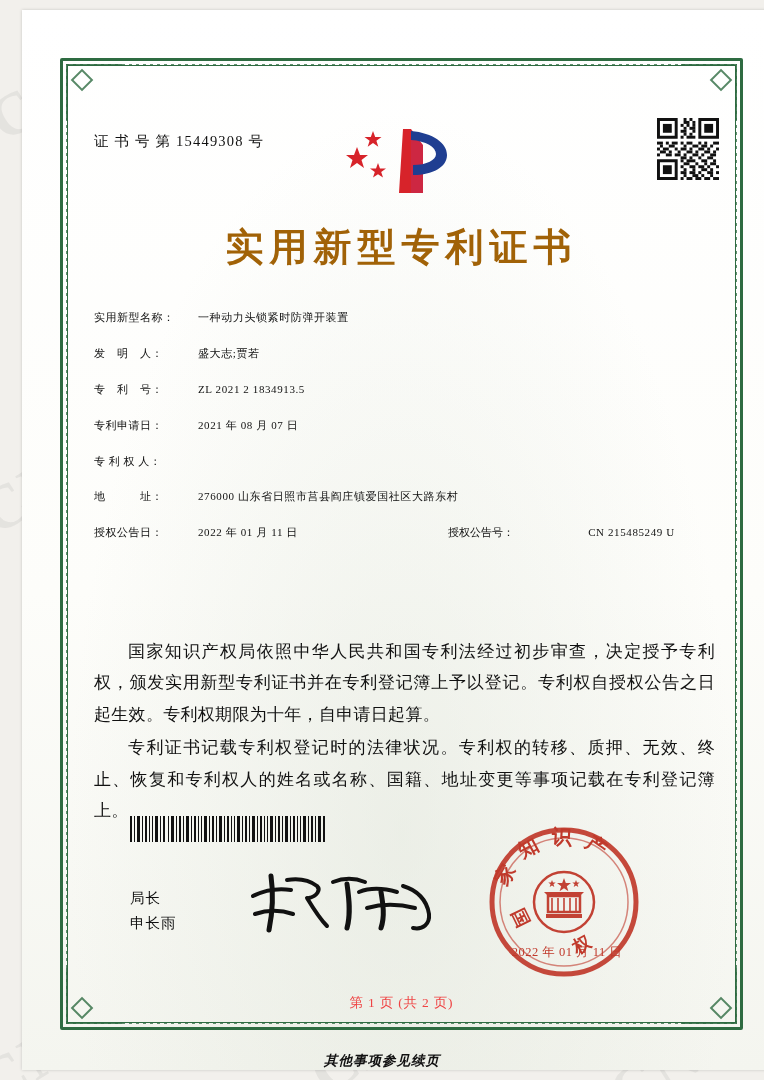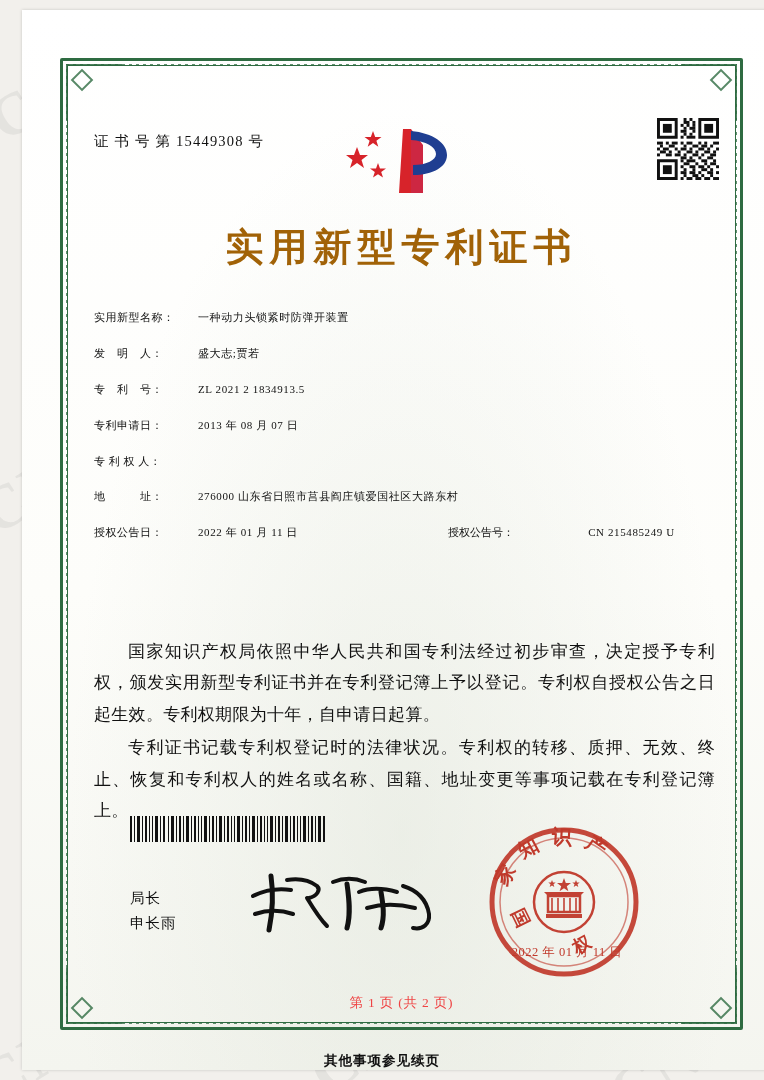--- a/index.html
+++ b/index.html
@@ -264,20 +264,21 @@
   .continue-note {
     position: absolute;
     left: 0; right: 0;
     top: 1052px;
     text-align: center;
     font-size: 13.5px;
     color: #111;
     letter-spacing: 1px;
     font-weight: bold;
     z-index: 5;
+    font-style: italic;
   }
 </style>
 </head>
 <body>
 
 <div class="watermark-layer">
   <div class="wm" style="left:-20px; top:40px; font-size:60px;">CNIPA</div>
   <div class="wm" style="left:170px; top:150px; font-size:62px;">CNIPA</div>
   <div class="wm" style="left:470px; top:300px; font-size:62px;">CNIPA</div>
   <div class="wm" style="left:-30px; top:430px; font-size:62px;">CNIPA</div>
@@ -426,21 +427,21 @@
       <div class="field-row">
         <div class="field-label">发　明　人：</div>
         <div class="field-value">盛大志;贾若</div>
       </div>
       <div class="field-row">
         <div class="field-label">专　利　号：</div>
         <div class="field-value">ZL 2021 2 1834913.5</div>
       </div>
       <div class="field-row">
         <div class="field-label">专利申请日：</div>
-        <div class="field-value">2013 年 08 月 07 日</div>
+        <div class="field-value">2021 年 08 月 07 日</div>
       </div>
       <div class="field-row">
         <div class="field-label">专 利 权 人：</div>
       </div>
       <div class="field-row">
         <div class="field-label">地　　　址：</div>
         <div class="field-value">276000  山东省日照市莒县阎庄镇爱国社区大路东村</div>
       </div>
       <div class="field-row dual">
         <div class="field-label">授权公告日：</div>

